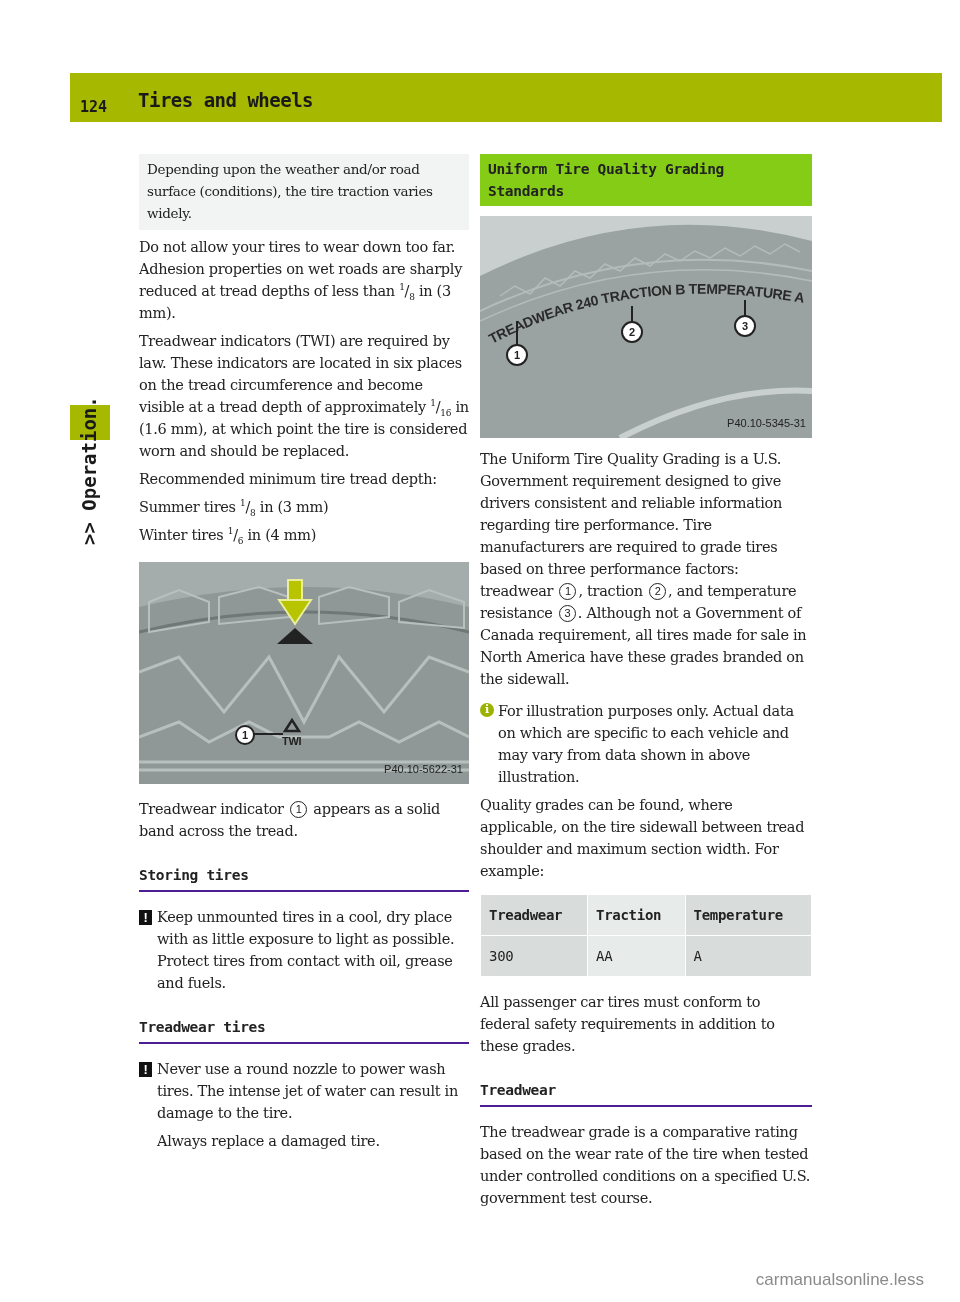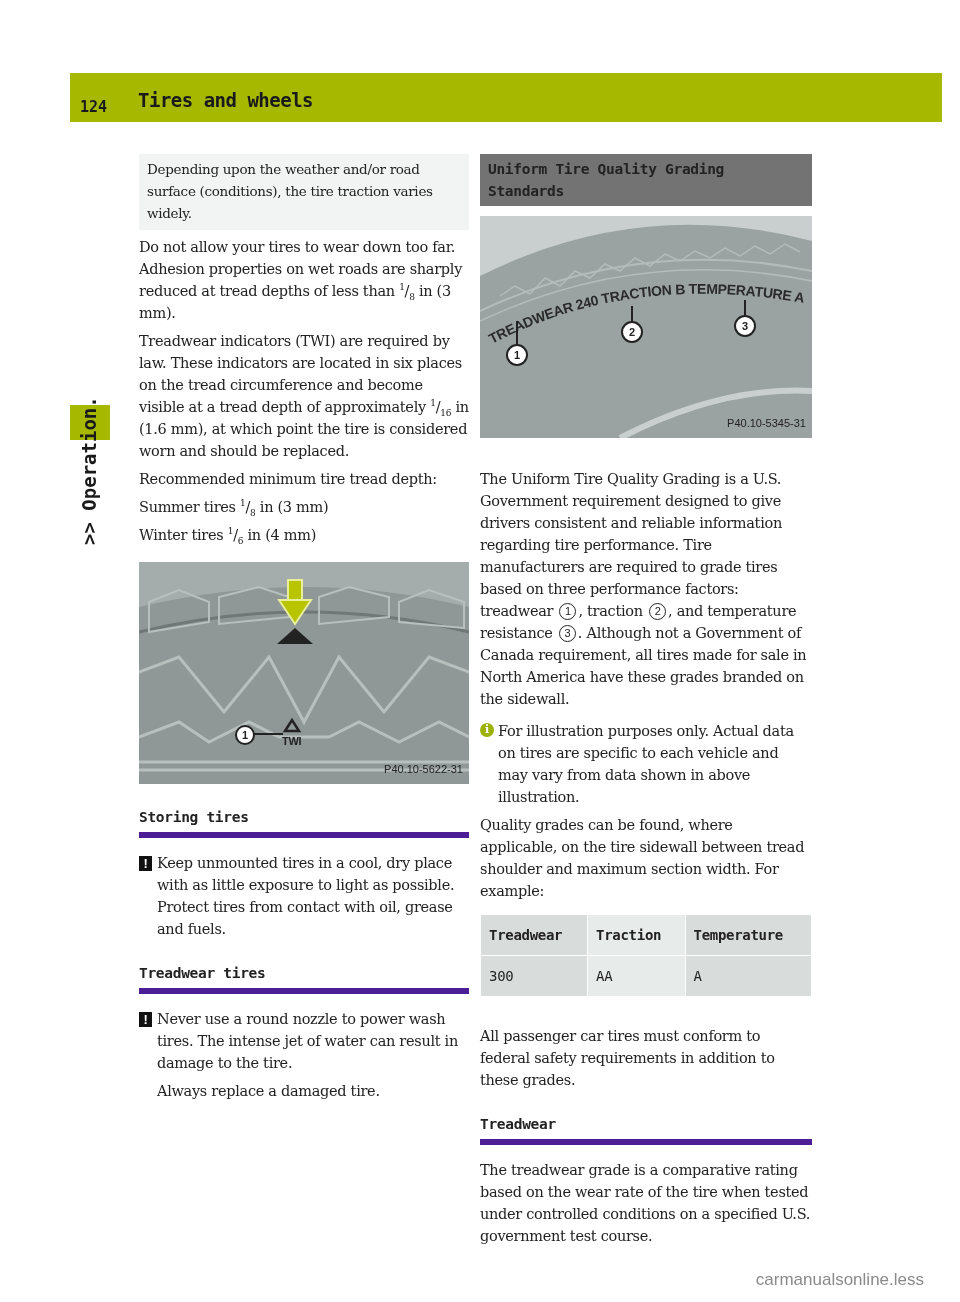--- a/index.html
+++ b/index.html
@@ -51,36 +51,36 @@
     position: absolute; right: 6px; bottom: 4px; font-family: "Liberation Sans", sans-serif;
     font-size: 11px; color: #222; letter-spacing: 0;
   }
   .callout {
     display: inline-block; width: 15px; height: 15px; border: 1.5px solid #222; border-radius: 50%;
     font-family: "Liberation Sans", sans-serif; font-size: 11px; line-height: 15px; text-align: center;
     vertical-align: 1px; margin: 0 2px;
   }
   .section-h {
     font-family: "DejaVu Sans Mono", monospace; font-weight: bold; font-size: 14.5px;
-    border-bottom: 6px solid #4c1d95; padding-bottom: 4px; margin-top: 22px; margin-bottom: 14px;
+    border-bottom: 2px solid #4c1d95; padding-bottom: 4px; margin-top: 22px; margin-bottom: 14px;
   }
   .warn { position: relative; padding-left: 18px; }
   .warn-icon {
     position: absolute; left: 0; top: 4px; width: 13px; height: 15px; background: #111; color: #fff;
     font-family: "Liberation Sans", sans-serif; font-weight: bold; font-size: 13px; line-height: 15px;
     text-align: center;
   }
   .info { position: relative; padding-left: 18px; }
   .info-icon {
     position: absolute; left: 0; top: 3px; width: 14px; height: 14px; border-radius: 50%;
     background: #9cb100; color: #fff; font-family: "DejaVu Serif", serif; font-weight: bold;
     font-size: 11px; line-height: 14px; text-align: center;
   }
   .gray-head {
-    background: #737373; padding: 4px 8px; font-family: "DejaVu Sans Mono", monospace;
+    background: #84cc16; padding: 4px 8px; font-family: "DejaVu Sans Mono", monospace;
     font-weight: bold; font-size: 14.5px; line-height: 22px;
   }
   table.grades { border-collapse: collapse; width: 332px; margin-top: 12px; }
   table.grades td, table.grades th {
     text-align: left; padding: 9px 8px; font-size: 14px; border: 1px solid #fff;
   }
   table.grades th { font-family: "DejaVu Sans Mono", monospace; font-weight: bold; }
   table.grades td { font-family: "DejaVu Sans Mono", monospace; font-weight: normal; }
   .c-a { background: #d8dddc; }
   .c-b { background: #e7ebea; }
@@ -140,20 +140,23 @@
       <polygon points="140,38 172,38 156,62" fill="#b8c400" stroke="#e8ee9a" stroke-width="2"></polygon>
       <polygon points="146,169 153,158 160,169" fill="none" stroke="#222" stroke-width="2.5"></polygon>
       <text x="143" y="183" font-family="Liberation Sans, sans-serif" font-weight="bold" font-size="11" fill="#222">TWI</text>
       <line x1="114" y1="172" x2="144" y2="172" stroke="#222" stroke-width="2"></line>
       <circle cx="106" cy="173" r="9" fill="#fff" stroke="#222" stroke-width="2"></circle>
       <text x="106" y="177" text-anchor="middle" font-family="Liberation Sans, sans-serif" font-size="11" font-weight="bold" fill="#222">1</text>
     </svg>
     <span class="fig-code">P40.10-5622-31</span>
   </div>
 
+  <p style="margin-top:14px;">
+    <span>Treadwear indicator </span><span class="callout">1</span><span> appears as a solid band across the tread.</span>
+  </p>
 
   <div class="section-h">Storing tires</div>
   <div class="warn">
     <span class="warn-icon">!</span>
     <span>Keep unmounted tires in a cool, dry place with as little exposure to light as possible. Protect tires from contact with oil, grease and fuels.</span>
   </div>
 
   <div class="section-h">Treadwear tires</div>
   <div class="warn">
     <span class="warn-icon">!</span>
@@ -185,45 +188,45 @@
       <line x1="152" y1="90" x2="152" y2="107" stroke="#222" stroke-width="2"></line>
       <circle cx="152" cy="116" r="10" fill="#fff" stroke="#222" stroke-width="2"></circle>
       <text x="152" y="120" text-anchor="middle" font-family="Liberation Sans, sans-serif" font-weight="bold" font-size="11" fill="#222">2</text>
       <line x1="265" y1="84" x2="265" y2="101" stroke="#222" stroke-width="2"></line>
       <circle cx="265" cy="110" r="10" fill="#fff" stroke="#222" stroke-width="2"></circle>
       <text x="265" y="114" text-anchor="middle" font-family="Liberation Sans, sans-serif" font-weight="bold" font-size="11" fill="#222">3</text>
     </svg>
     <span class="fig-code">P40.10-5345-31</span>
   </div>
 
-  <p style="margin-top:30px;">
+  <p style="margin-top:10px;">
     <span>The Uniform Tire Quality Grading is a U.S. Government requirement designed to give drivers consistent and reliable information regarding tire performance. Tire manufacturers are required to grade tires based on three performance factors: treadwear </span><span class="callout">1</span><span>, traction </span><span class="callout">2</span><span>, and temperature resistance </span><span class="callout">3</span><span>. Although not a Government of Canada requirement, all tires made for sale in North America have these grades branded on the sidewall.</span>
   </p>
 
   <div class="info" style="margin-top:10px;">
     <span class="info-icon">i</span>
-    <span>For illustration purposes only. Actual data on tires are specific to each vehicle and may vary from data shown in above illustration.</span>
+    <span>For illustration purposes only. Actual data on which are specific to each vehicle and may vary from data shown in above illustration.</span>
   </div>
 
   <p class="gap">Quality grades can be found, where applicable, on the tire sidewall between tread shoulder and maximum section width. For example:</p>
 
   <table class="grades">
     <tbody>
         <tr>
       <th class="c-a">Treadwear</th>
       <th class="c-b">Traction</th>
       <th class="c-a">Temperature</th>
     </tr>
     <tr>
       <td class="c-a">300</td>
       <td class="c-b">AA</td>
       <td class="c-a">A</td>
     </tr>
   </tbody>
     </table>
 
-  <p style="margin-top:28px;">All passenger car tires must conform to federal safety requirements in addition to these grades.</p>
+  <p style="margin-top:14px;">All passenger car tires must conform to federal safety requirements in addition to these grades.</p>
 
   <div class="section-h">Treadwear</div>
   <p>The treadwear grade is a comparative rating based on the wear rate of the tire when tested under controlled conditions on a specified U.S. government test course.</p>
 </div>
 
 <div class="watermark">carmanualsonline.less</div>
 
 </body></html>

